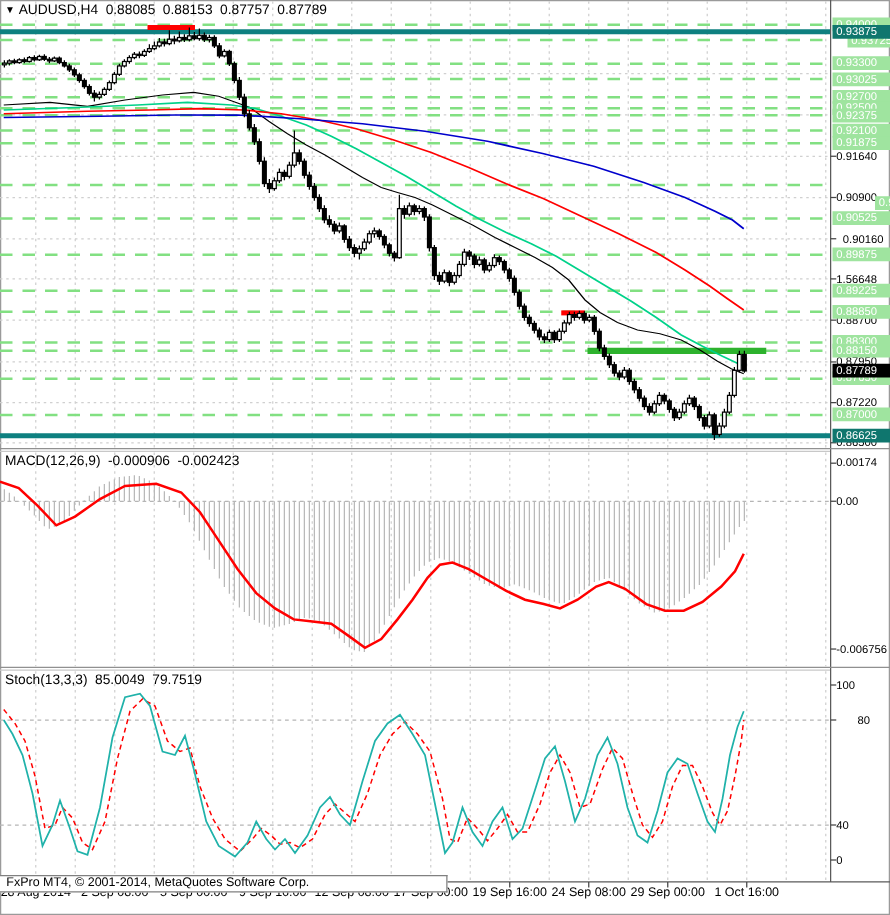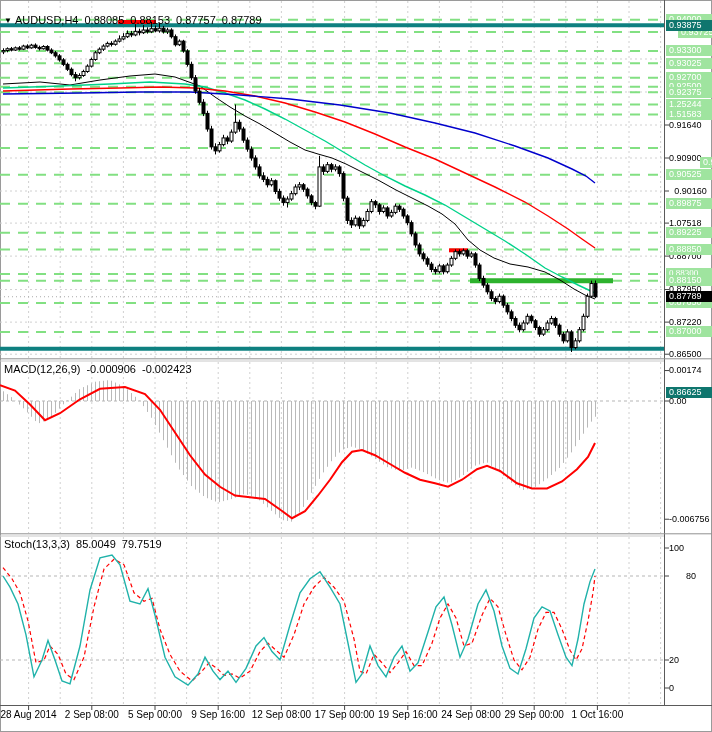--- a/index.html
+++ b/index.html
@@ -8,21 +8,21 @@
   #cv{position:absolute;left:0;top:0;z-index:1;}
   .hotzone{position:absolute;z-index:2;}
   #labels{position:absolute;left:0;top:0;width:712px;height:732px;z-index:3;pointer-events:none;}
   .axlbl{position:absolute;left:666px;width:46px;height:11px;line-height:11px;
          font-size:9px;padding-left:3px;box-sizing:border-box;white-space:nowrap;}
   .axlbl.green{background:#9fe49f;color:#ffffff;}
   .axlbl.teal{background:#0f766e;color:#ffffff;}
   .axlbl.cur{background:#000000;color:#ffffff;}
   .axlbl.tick{color:#000000;}
   .time-lbl{position:absolute;top:709px;transform:translateX(-50%);font-size:10px;color:#000;white-space:nowrap;}
-  .chart-title{position:absolute;left:4px;top:2px;font-size:11px;color:#000;z-index:4;white-space:nowrap;margin-top:12px;}
+  .chart-title{position:absolute;left:4px;top:2px;font-size:11px;color:#000;z-index:4;white-space:nowrap;}
   .chart-title .tri{font-size:8px;vertical-align:1px;margin-right:3px;}
   .chart-title span.v{margin-left:6px;}
   .ind-title{position:absolute;left:4px;font-size:11px;color:#000;z-index:4;white-space:nowrap;}
   .ind-title span.v{margin-left:6px;}
   #copyright{position:absolute;left:0px;top:700px;width:358px;height:14px;background:#fff;
              border:1px solid #808080;border-left:none;font-size:10px;line-height:12px;color:#000;
              padding-left:5px;box-sizing:border-box;z-index:4;white-space:nowrap;}
 </style>
 </head>
 <body>
@@ -646,57 +646,58 @@
     <span class="tri">▼</span><span>AUDUSD,H4</span><span class="v">0.88085</span><span class="v">0.88153</span><span class="v">0.87757</span><span class="v">0.87789</span>
   </div>
 
   <div class="ind-title" style="top:363px">
     <span>MACD(12,26,9)</span><span class="v">-0.000906</span><span class="v">-0.002423</span>
   </div>
   <div class="ind-title" style="top:538px">
     <span>Stoch(13,3,3)</span><span class="v">85.0049</span><span class="v">79.7519</span>
   </div>
 
+  <div id="copyright">FxPro MT4, © 2001-2014, MetaQuotes Software Corp.</div>
 
   <div id="labels">
       <div class="axlbl tick" style="top: 119.5px;">0.91640</div>
       <div class="axlbl tick" style="top: 152.5px;">0.90900</div>
       <div class="axlbl tick" style="top: 185.501px; text-align: center;">0.90160</div>
-      <div class="axlbl tick" style="top: 217.609px;">1.07518</div>
+      <div class="axlbl tick" style="top: 217.609px;">1.56648</div>
       <div class="axlbl tick" style="top: 250.609px;">0.88700</div>
       <div class="axlbl tick" style="top: 284.056px;">0.87950</div>
       <div class="axlbl tick" style="top: 316.61px;">0.87220</div>
       <div class="axlbl tick" style="top: 348.718px;">0.86500</div>
       <div class="axlbl green" style="top: 14.2558px;">0.94000</div>
       <div class="axlbl green" style="top: 26.5194px; margin-left: 12px;">0.93725</div>
       <div class="axlbl green" style="top: 45.4723px;">0.93300</div>
       <div class="axlbl green" style="top: 57.7359px;">0.93025</div>
       <div class="axlbl green" style="top: 72.2293px;">0.92700</div>
       <div class="axlbl green" style="top: 81.1483px;">0.92500</div>
       <div class="axlbl green" style="top: 86.7227px;">0.92375</div>
-      <div class="axlbl green" style="top: 98.9863px;">1.25244</div>
-      <div class="axlbl green" style="top: 109.02px;">1.51583</div>
+      <div class="axlbl green" style="top: 98.9863px;">0.92100</div>
+      <div class="axlbl green" style="top: 109.02px;">0.91875</div>
       <div class="axlbl green" style="top: 157px; margin-left: 34px;">0.91125</div>
       <div class="axlbl green" style="top: 169.223px;">0.90525</div>
       <div class="axlbl green" style="top: 198.21px;">0.89875</div>
       <div class="axlbl green" style="top: 227.197px;">0.89225</div>
       <div class="axlbl green" style="top: 243.92px;">0.88850</div>
-      <div class="axlbl green" style="top: 268.447px; font-family: Liberation Serif, serif;">0.88300</div>
+      <div class="axlbl green" style="top: 268.447px;">0.88300</div>
       <div class="axlbl green" style="top: 275.137px;">0.88150</div>
       <div class="axlbl green" style="top: 297.434px;">0.87650</div>
       <div class="axlbl green" style="top: 326.421px;">0.87000</div>
       <div class="axlbl teal" style="top: 19.8302px;">0.93875</div>
-      <div class="axlbl teal" style="top: 343.144px; margin-top: 44px;">0.86625</div>
+      <div class="axlbl teal" style="top: 343.144px;">0.86625</div>
       <div class="axlbl cur" style="top: 291.235px;">0.87789</div>
       <div class="axlbl tick" style="top: 365.05px;">0.00174</div>
       <div class="axlbl tick" style="top: 395.5px;">0.00</div>
       <div class="axlbl tick" style="top: 513.73px;">-0.006756</div>
       <div class="axlbl tick" style="top: 542.5px;">100</div>
       <div class="axlbl tick" style="top: 570.5px; padding-left: 20px;">80</div>
-      <div class="axlbl tick" style="top: 654.5px;">20</div>
+      <div class="axlbl tick" style="top: 654.5px;">40</div>
       <div class="axlbl tick" style="top: 682.5px;">0</div>
       <div class="time-lbl" style="left: 28.6px;">28 Aug 2014</div>
       <div class="time-lbl" style="left: 91.8px;">2 Sep 08:00</div>
       <div class="time-lbl" style="left: 155px;">5 Sep 00:00</div>
       <div class="time-lbl" style="left: 218.2px;">9 Sep 16:00</div>
       <div class="time-lbl" style="left: 281.4px;">12 Sep 08:00</div>
       <div class="time-lbl" style="left: 344.6px;">17 Sep 00:00</div>
       <div class="time-lbl" style="left: 407.8px;">19 Sep 16:00</div>
       <div class="time-lbl" style="left: 471px;">24 Sep 08:00</div>
       <div class="time-lbl" style="left: 534.2px;">29 Sep 00:00</div>

